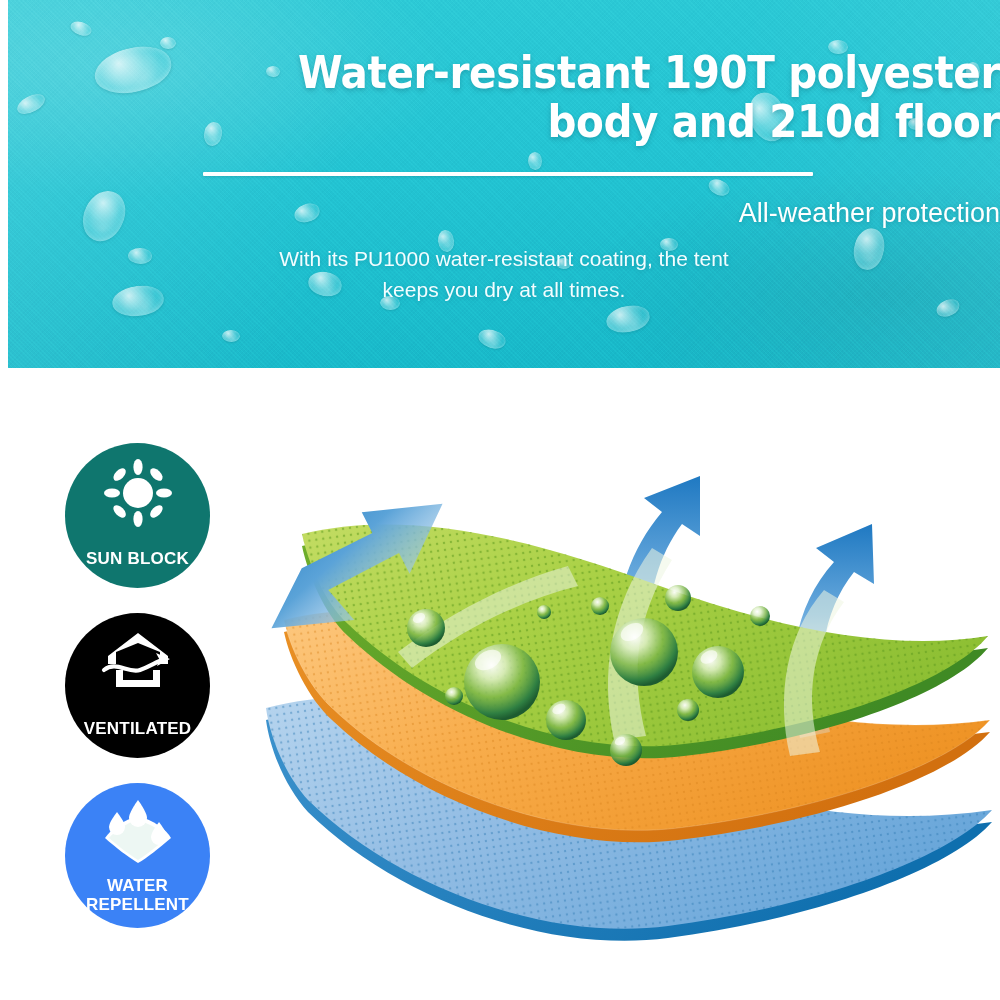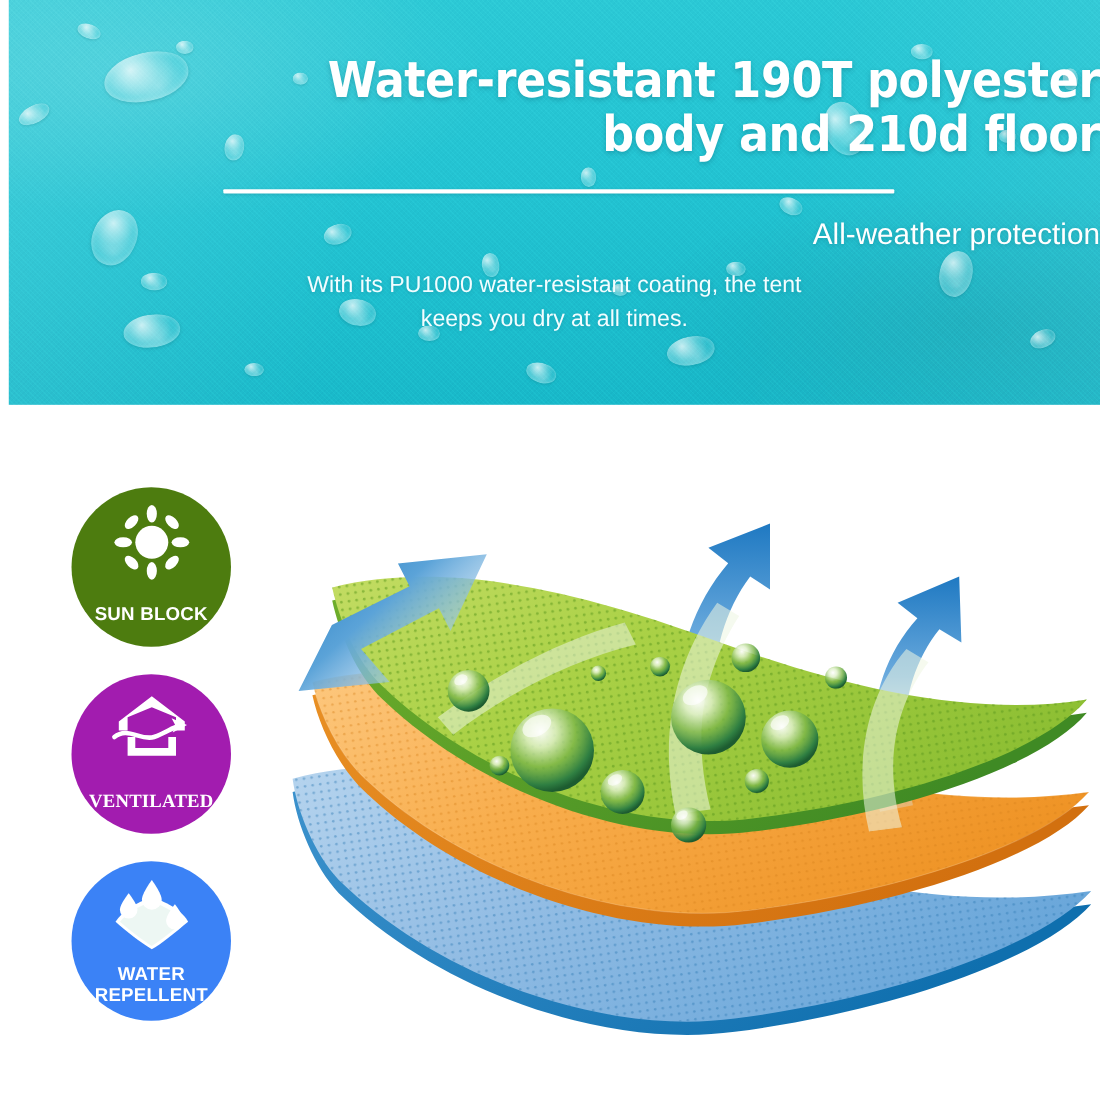--- a/index.html
+++ b/index.html
@@ -132,40 +132,40 @@
 body and 210d floor</div>
       <div class="divider"></div>
       <div class="subhead">All-weather protection</div>
       <div class="bodytext">With its PU1000 water-resistant coating,  the tent
 keeps you dry at all times.</div>
     </div>
   </div>
 
   <div class="badges">
 
-    <div class="badge" style="background: #4d7c0f;">
+    <div class="badge" style="background: #0f766e;">
       <div class="glyph">
         <svg width="72" height="72" viewBox="0 0 72 72" aria-hidden="true">
           <circle cx="36" cy="36" r="15" fill="#ffffff"></circle>
           <g fill="#ffffff">
             <ellipse cx="36" cy="10" rx="4.6" ry="8"></ellipse>
             <ellipse cx="36" cy="62" rx="4.6" ry="8"></ellipse>
             <ellipse cx="10" cy="36" rx="8" ry="4.6"></ellipse>
             <ellipse cx="62" cy="36" rx="8" ry="4.6"></ellipse>
             <ellipse cx="17.6" cy="17.6" rx="7.6" ry="4.4" transform="rotate(-45 17.6 17.6)"></ellipse>
             <ellipse cx="54.4" cy="17.6" rx="7.6" ry="4.4" transform="rotate(45 54.4 17.6)"></ellipse>
             <ellipse cx="17.6" cy="54.4" rx="7.6" ry="4.4" transform="rotate(45 17.6 54.4)"></ellipse>
             <ellipse cx="54.4" cy="54.4" rx="7.6" ry="4.4" transform="rotate(-45 54.4 54.4)"></ellipse>
           </g>
         </svg>
       </div>
       <div class="blabel">SUN BLOCK</div>
     </div>
 
-    <div class="badge" style="background: #a21caf; font-family: Liberation Serif, serif;">
+    <div class="badge" style="background: #000000;">
       <div class="glyph">
         <svg width="80" height="66" viewBox="0 0 80 66" aria-hidden="true">
 
           <path d="M10 26 L40 3 L70 26 L70 34 L62 34 L62 22 L40 13 L18 22 L18 34 L10 34 Z" fill="#ffffff"></path>
 
           <path d="M18 40 L18 57 L62 57 L62 40 L55 40 L55 50 L25 50 L25 40 Z" fill="#ffffff"></path>
 
           <path d="M6 40 C18 30, 30 44, 42 40 C52 36.5, 58 32, 64 30" stroke="#ffffff" stroke-width="4.2" fill="none" stroke-linecap="round"></path>
           <path d="M58 23 L72 29 L59 36 L61.5 29.5 Z" fill="#ffffff"></path>
         </svg>

